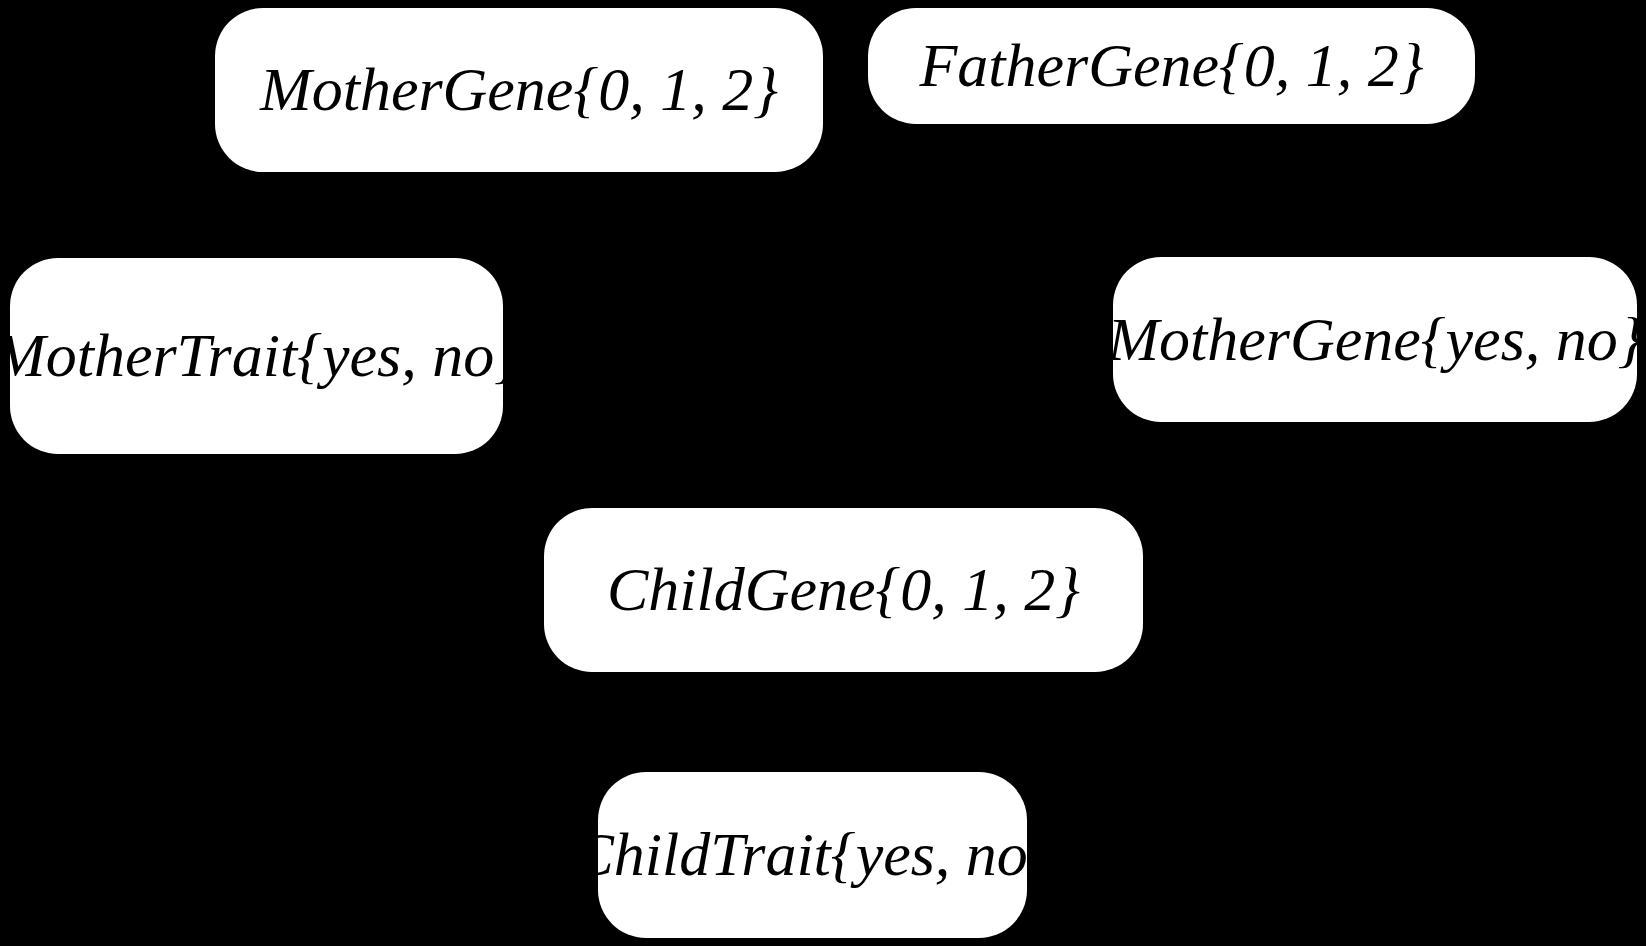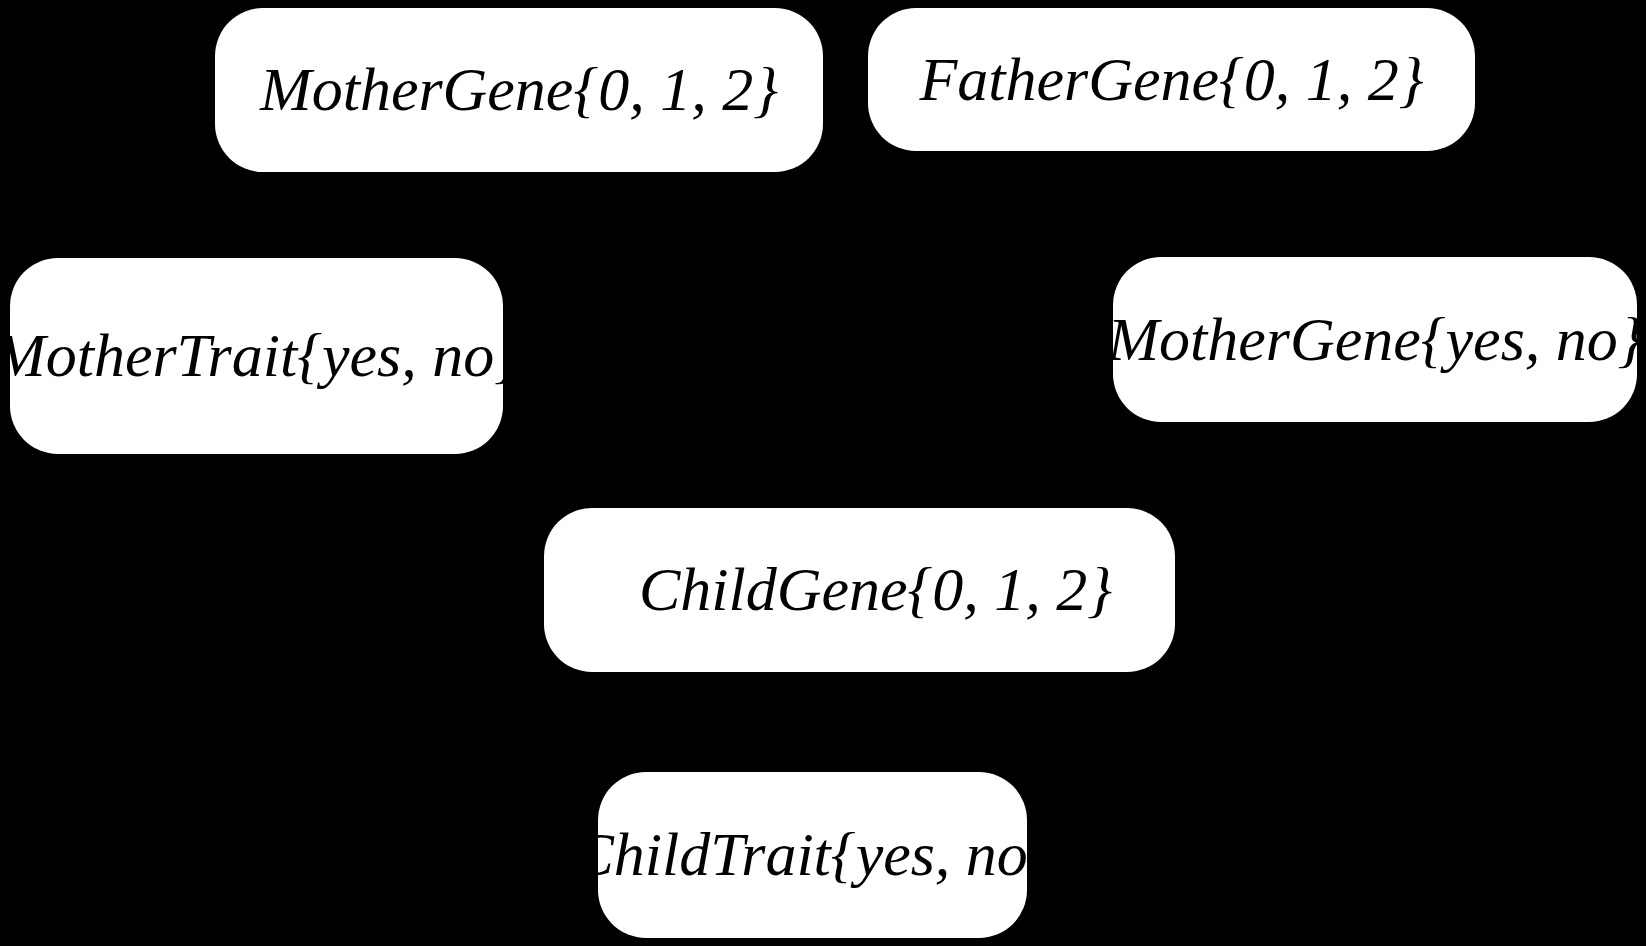--- a/index.html
+++ b/index.html
@@ -25,24 +25,24 @@
     justify-content: center;
     align-items: center;
     text-align: center;
     font-style: italic;
     font-size: 62px;
     line-height: 1.25;
     white-space: nowrap;
   }
   
   .node.mother-gene  { left: 215px;  top: 8px;   width: 608px; height: 164px; }
-  .node.father-gene  { left: 868px;  top: 8px;   width: 607px; height: 143px; }
+  .node.father-gene  { left: 868px;  top: 8px;   width: 607px; height: 116px; }
   .node.mother-trait { left: 10px;   top: 258px; width: 493px; height: 196px; }
   .node.father-trait { left: 1113px; top: 257px; width: 524px; height: 165px; }
-  .node.child-gene   { left: 544px;  top: 508px; width: 599px; height: 164px; padding-left: 32px; }
+  .node.child-gene   { left: 544px;  top: 508px; width: 599px; height: 164px; }
   .node.child-trait  { left: 598px;  top: 772px; width: 429px; height: 166px; }
   .node-label, .node-domain {
     display: block;
   }
 </style>
 </head>
 <body>
 
 <div class="canvas">
 

